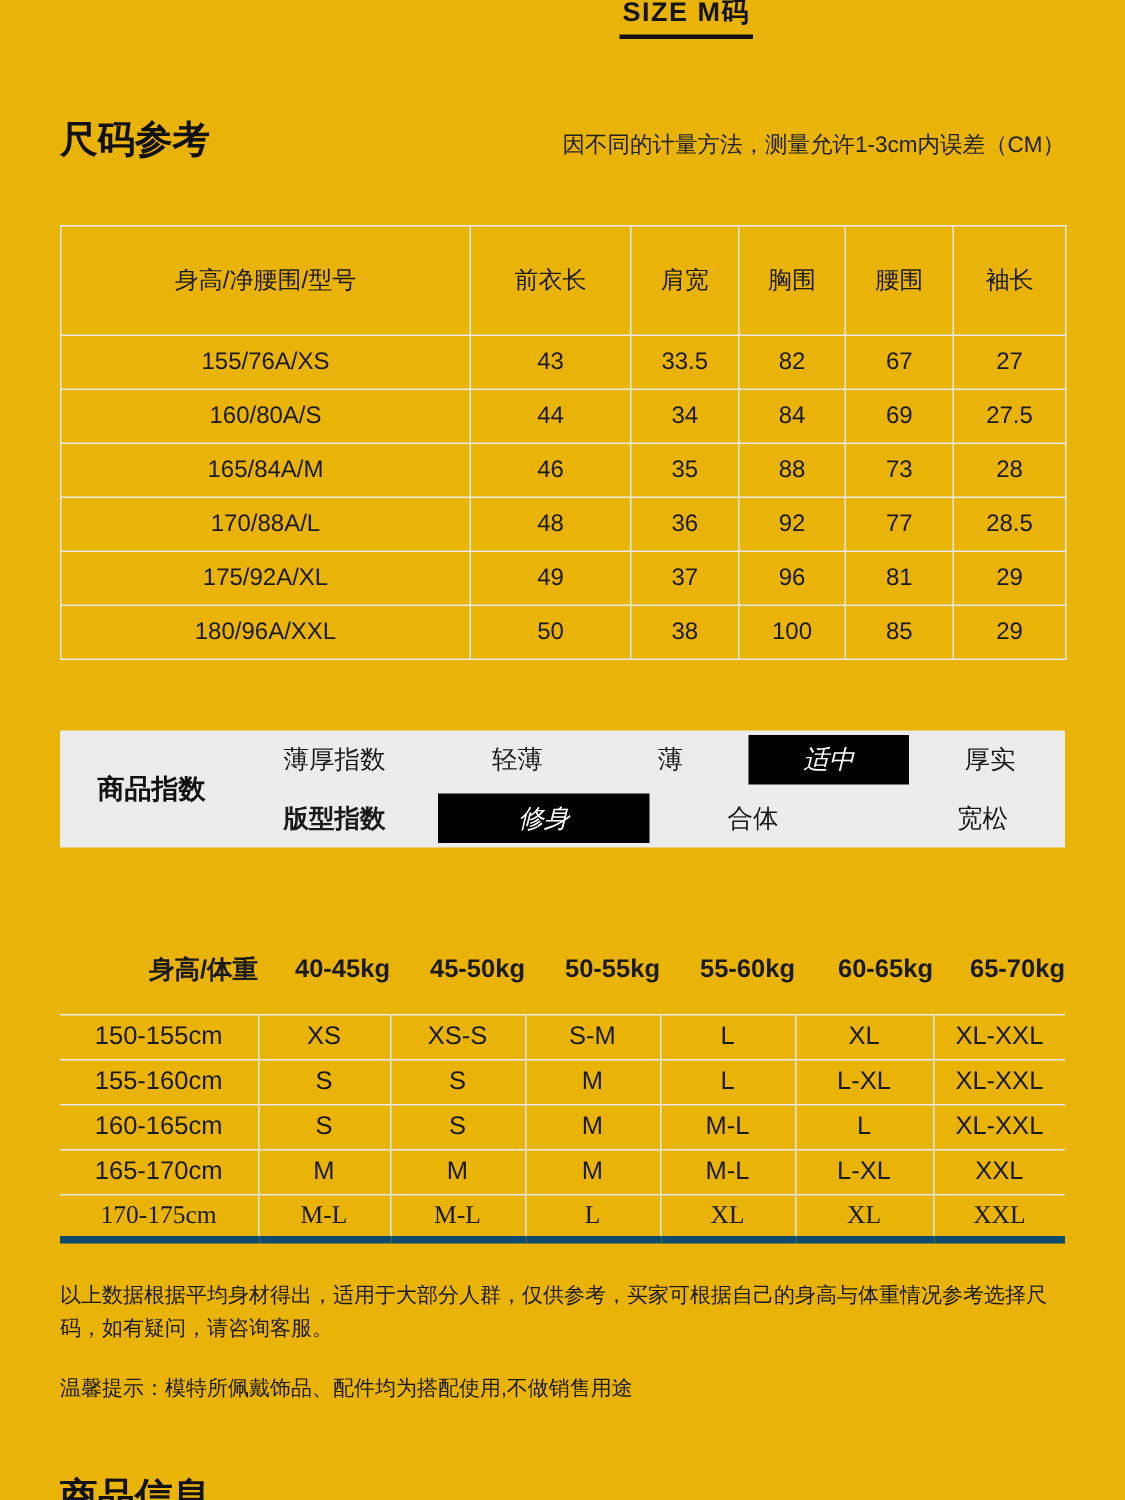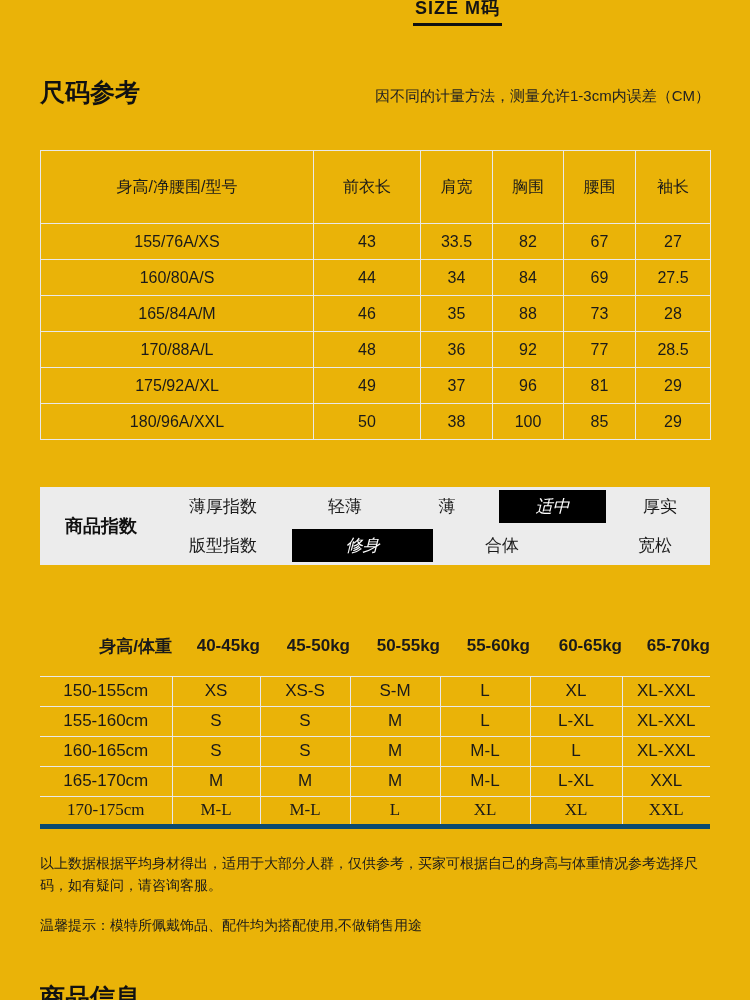--- a/index.html
+++ b/index.html
@@ -189,21 +189,21 @@
 
   <div class="index-band">
     <div class="band-label">商品指数</div>
 
     <div class="band-item" style="left:123px; top:0; width:120px;">薄厚指数</div>
     <div class="band-item" style="left:255px; top:0; width:100px;">轻薄</div>
     <div class="band-item" style="left:367px; top:0; width:80px;">薄</div>
     <div class="band-chip" style="left:459px; top:3px; width:107px;">适中</div>
     <div class="band-item" style="left:570px; top:0; width:100px;">厚实</div>
 
-    <div class="band-item" style="left:123px; top:39px; width:120px;">版型指数</div>
+    <div class="band-item" style="left:123px; top:39px; width:120px;font-weight:bold;">版型指数</div>
     <div class="band-chip" style="left:252px; top:42px; width:141px;">修身</div>
     <div class="band-item" style="left:412px; top:39px; width:100px;">合体</div>
     <div class="band-item" style="left:565px; top:39px; width:100px;">宽松</div>
   </div>
 
   <table class="hw-table">
     <colgroup>
       <col style="width:132px">
         <col style="width:88px">
         <col style="width:90px">

